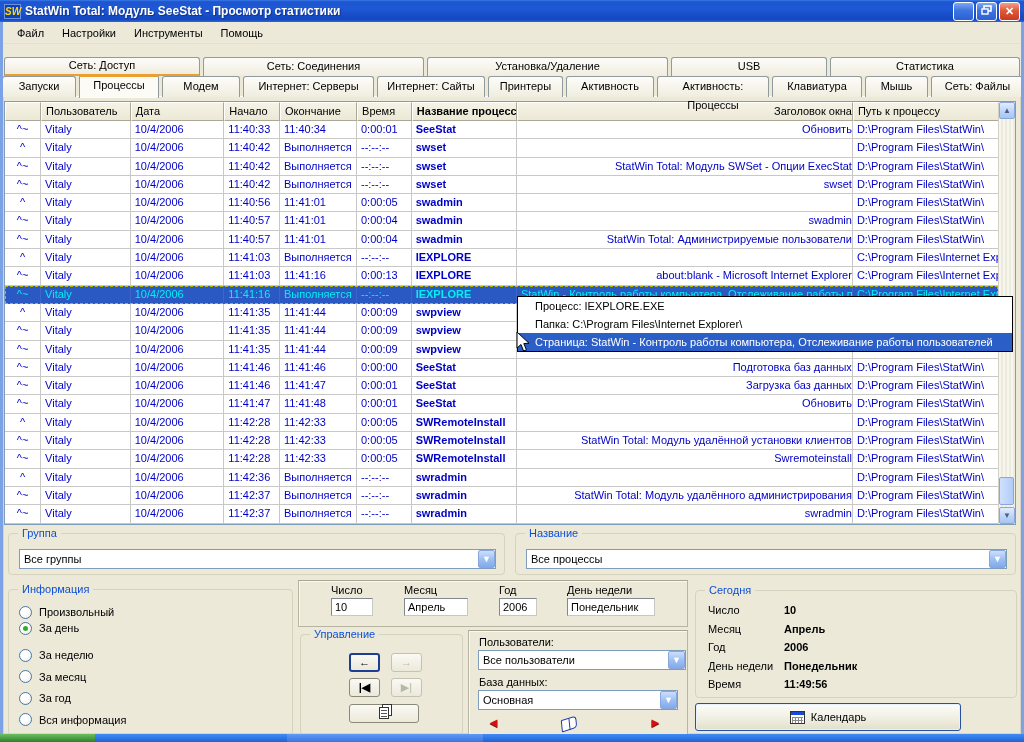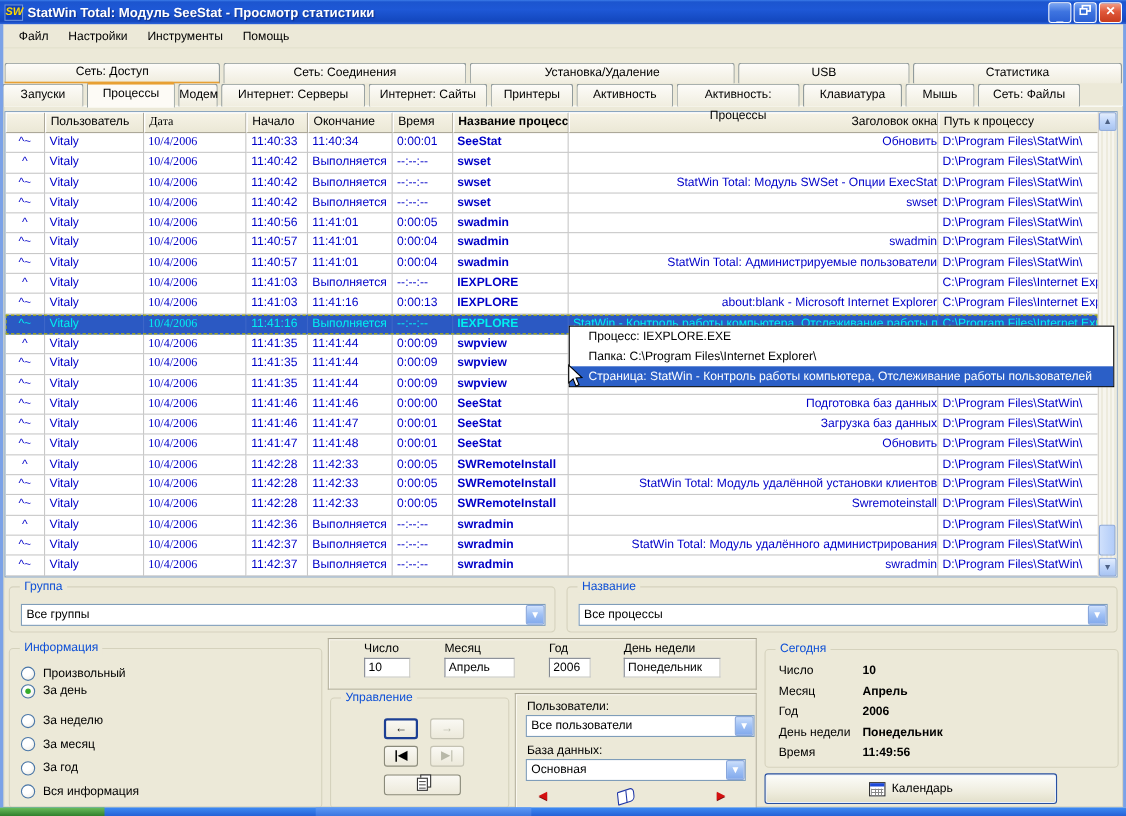--- a/index.html
+++ b/index.html
@@ -48,21 +48,21 @@
   .table-wrap { position:absolute; left:4px; top:101px; width:1012px; height:424px; background:#fff;
     border:1px solid #7F9DB9; display:flex; }
   .grid { width:995px; overflow:hidden; }
   .thead { display:flex; height:19px; }
   .th { background:linear-gradient(180deg,#F6F3E6,#EBE8D6); border-top:1px solid #FFFFFF; border-left:1px solid #FFFFFF;
     border-right:1px solid #ACA899; border-bottom:1px solid #ACA899; padding:2px 0 0 4px; color:#000;
     white-space:nowrap; overflow:hidden; }
   .tr { display:flex; height:18.3px; color:#0000C8; }
   .cell { border-right:1px solid #C8C8C8; border-bottom:1px solid #C8C8C8; padding:2px 0 0 4px;
     white-space:nowrap; overflow:hidden; }
-  .c0{width:37px; text-align:center; padding-left:0;} .c1{width:92px;} .c2{width:96px;font-family:Liberation Serif, serif;} .c3{width:57px;}
+  .c0{width:37px; text-align:center; padding-left:0;} .c1{width:92px;} .c2{width:96px;} .c3{width:57px;}
   .c4{width:79px;} .c5{width:56px;} .c6{width:108px;font-weight:bold;} .c7{width:345px;text-align:right;} .c8{width:149px; border-right:none;}
   .tr.sel { background:#2B59C3; color:#00F0F0; outline:1px dashed #B7B700; outline-offset:-1px; }
   .tr.sel .cell { border-bottom-color:#2B59C3; border-right-color:#3D66C8; }
 
   
   .vscroll { width:17px; background:#F3F1E4; display:flex; flex-direction:column; border-left:1px solid #D4D0C8; }
   .sbtn { height:17px; background:linear-gradient(180deg,#E3EDFD,#C0D6FA 50%,#A8C4F2); border:1px solid #89A7DC;
     border-radius:2px; color:#4D6185; font-size:8px; text-align:center; line-height:15px; }
   .strack { flex:1; position:relative; background:repeating-linear-gradient(90deg,#F6F5EE 0 2px,#EDEBDD 2px 4px); }
   .sthumb { position:absolute; left:0; width:15px; height:28px; bottom:2px;
@@ -173,21 +173,21 @@
     <div class="tab sel1" style="width:196px">Сеть: Доступ</div>
     <div class="tab" style="width:221px">Сеть: Соединения</div>
     <div class="tab" style="width:241px">Установка/Удаление</div>
     <div class="tab" style="width:156px">USB</div>
     <div class="tab" style="width:190px">Статистика</div>
   </div>
 
   <div class="tabrow2">
     <div class="tab" style="width:74px">Запуски</div>
     <div class="tab active" style="width:80px">Процессы</div>
-    <div class="tab" style="width:36px">Модем</div>
+    <div class="tab" style="width:78px">Модем</div>
     <div class="tab" style="width:131px">Интернет: Серверы</div>
     <div class="tab" style="width:108px">Интернет: Сайты</div>
     <div class="tab" style="width:75px">Принтеры</div>
     <div class="tab" style="width:88px">Активность</div>
     <div class="tab" style="width:112px">Активность: Процессы</div>
     <div class="tab" style="width:90px">Клавиатура</div>
     <div class="tab" style="width:63px">Мышь</div>
     <div class="tab" style="width:93px">Сеть: Файлы</div>
   </div>
 

